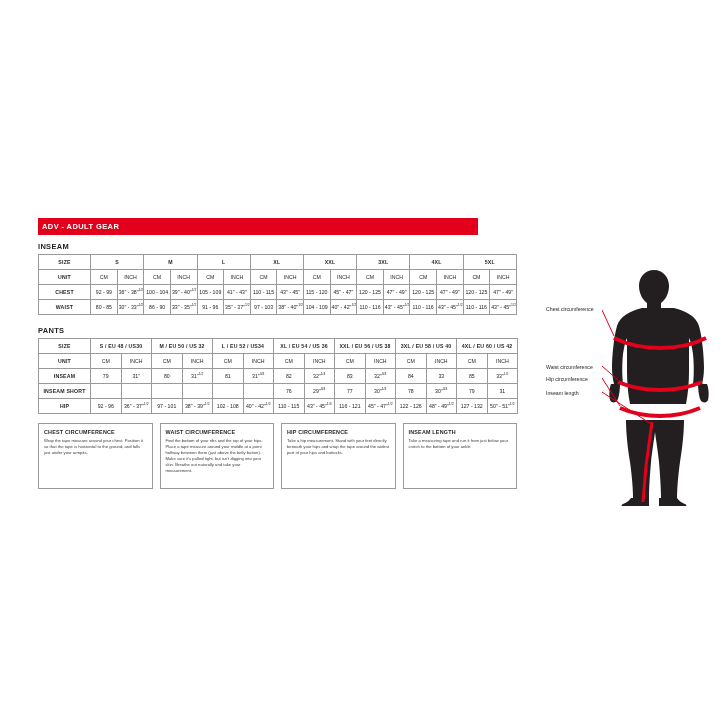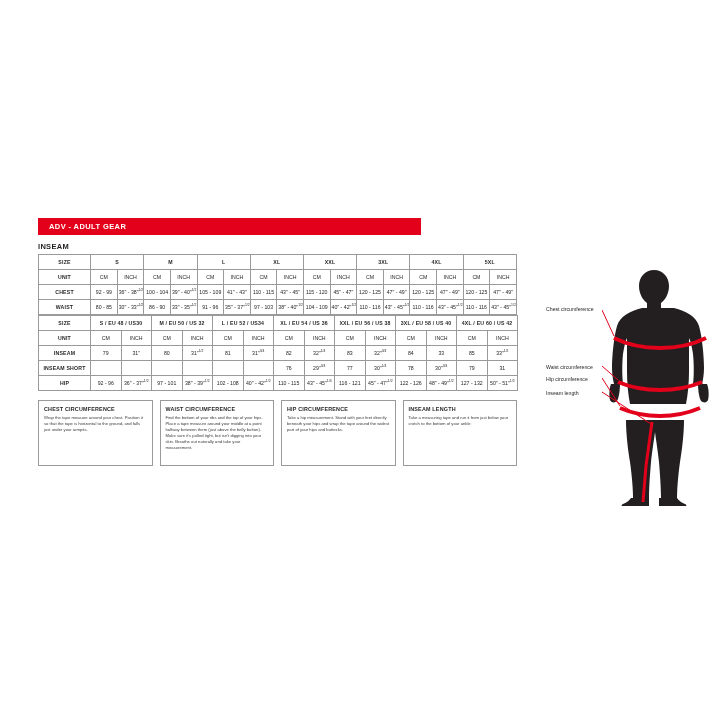--- a/index.html
+++ b/index.html
@@ -21,22 +21,22 @@
     top: 218px;
     width: 646px;
   }
   
   .title-bar {
     background: #e2001a;
     color: #ffffff;
     font-size: 7.5px;
     font-weight: bold;
     letter-spacing: 0.4px;
-    padding: 4px 0 4px 11px;
-    width: 383px;
+    padding: 4px 0 4px 4px;
+    width: 440px;
     box-sizing: border-box;
   }
   .section-label {
     font-size: 7.5px;
     font-weight: bold;
     letter-spacing: 0.3px;
     color: #231f20;
     margin: 7px 0 3px 0;
   }
   
@@ -212,20 +212,21 @@
         <td><span>110 - 116</span><sup></sup></td>
         <td><span>43" - 45"</span><sup>1/2</sup></td>
         <td><span>110 - 116</span><sup></sup></td>
         <td><span>43" - 45"</span><sup>1/2</sup></td>
         <td><span>110 - 116</span><sup></sup></td>
         <td><span>43" - 45"</span><sup>1/2</sup></td>
       </tr>
     </tbody>
   </table>
 
+  <div class="section-label" style="margin-top:11px;">PANTS</div>
 
   <table class="size-table">
     <colgroup>
       <col style="width:52px">
       <col style="width:30.5px">
         <col style="width:30.5px">
       <col style="width:30.5px">
         <col style="width:30.5px">
       <col style="width:30.5px">
         <col style="width:30.5px">

